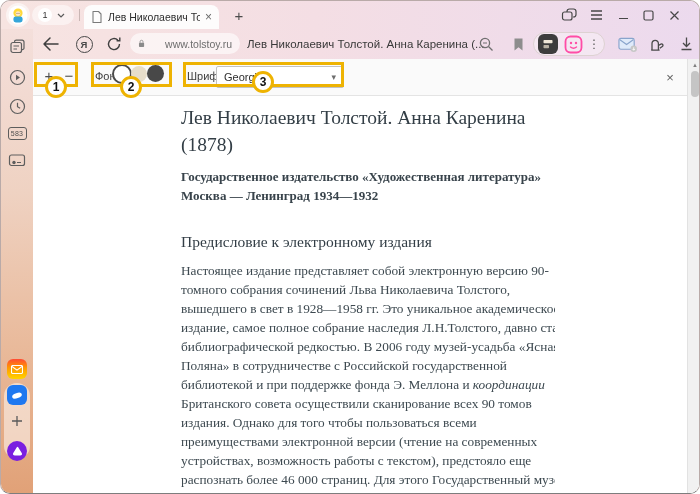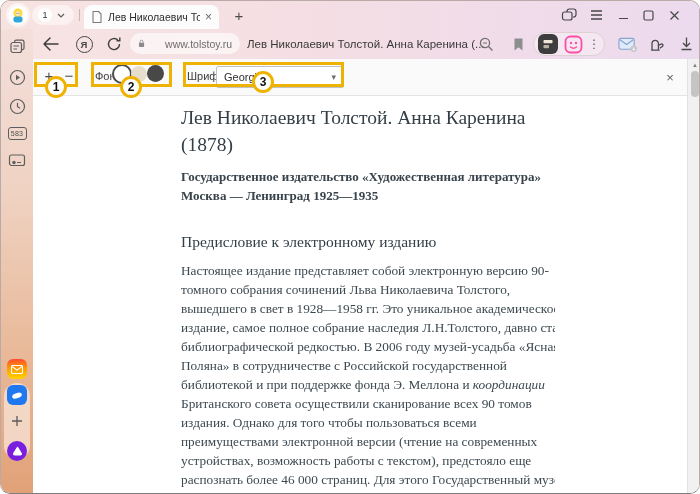--- a/index.html
+++ b/index.html
@@ -288,22 +288,22 @@
         <span>Georgia</span>
         <span class="chev">▾</span>
       </div>
 
       <div class="rb-close">×</div>
     </div>
 
     <div class="page">
       <div class="article">
         <h1 class="a-title">Лев Николаевич Толстой. Анна Каренина (1878)</h1>
-        <p class="a-imprint">Государственное издательство «Художественная литература» Москва — Ленинград 1925—1935</p>
-        <h2 class="a-heading">Предисловие к электронному изданию</h2>
+        <p class="a-imprint">Государственное издательство «Художественная литература» Москва — Ленинград 1934—1932</p>
+        <h2 class="a-heading">Предисловие к электронному издания</h2>
         <p class="a-para"><span>Настоящее издание представляет собой электронную версию 90-томного собрания сочинений Льва Николаевича Толстого, вышедшего в свет в 1928—1958 гг. Это уникальное академическое издание, самое полное собрание наследия Л.Н.Толстого, давно стало библиографической редкостью. В 2006 году музей-усадьба «Ясная Поляна» в сотрудничестве с Российской государственной библиотекой и при поддержке фонда Э. Меллона и </span><i>координации</i><span> Британского совета осуществили сканирование всех 90 томов издания. Однако для того чтобы пользоваться всеми преимуществами электронной версии (чтение на современных устройствах, возможность работы с текстом), предстояло еще распознать более 46 000 страниц. Для этого Государственный музей Л.Н. Толстого, музей-усадьба «Ясная Поляна» вместе с партнером – компанией ABBYY, открыли проект «Весь Толстой в один клик». На сайте </span></p>
       </div>
     </div>
 
     <div class="scrollbar">
       <div class="scroll-up">▲</div>
       <div class="scroll-thumb"></div>
     </div>
 
     <div class="ann-rect" style="left:1px;top:3px;width:44px;height:25px;"></div>

